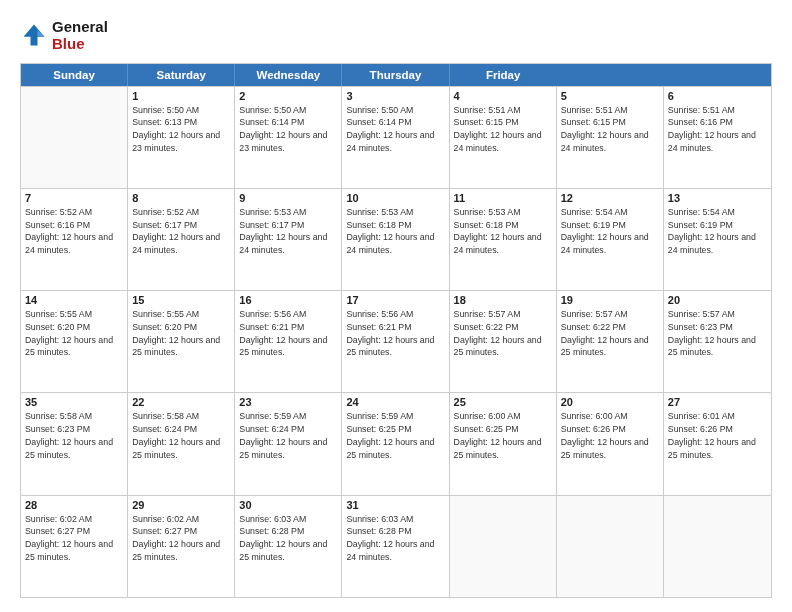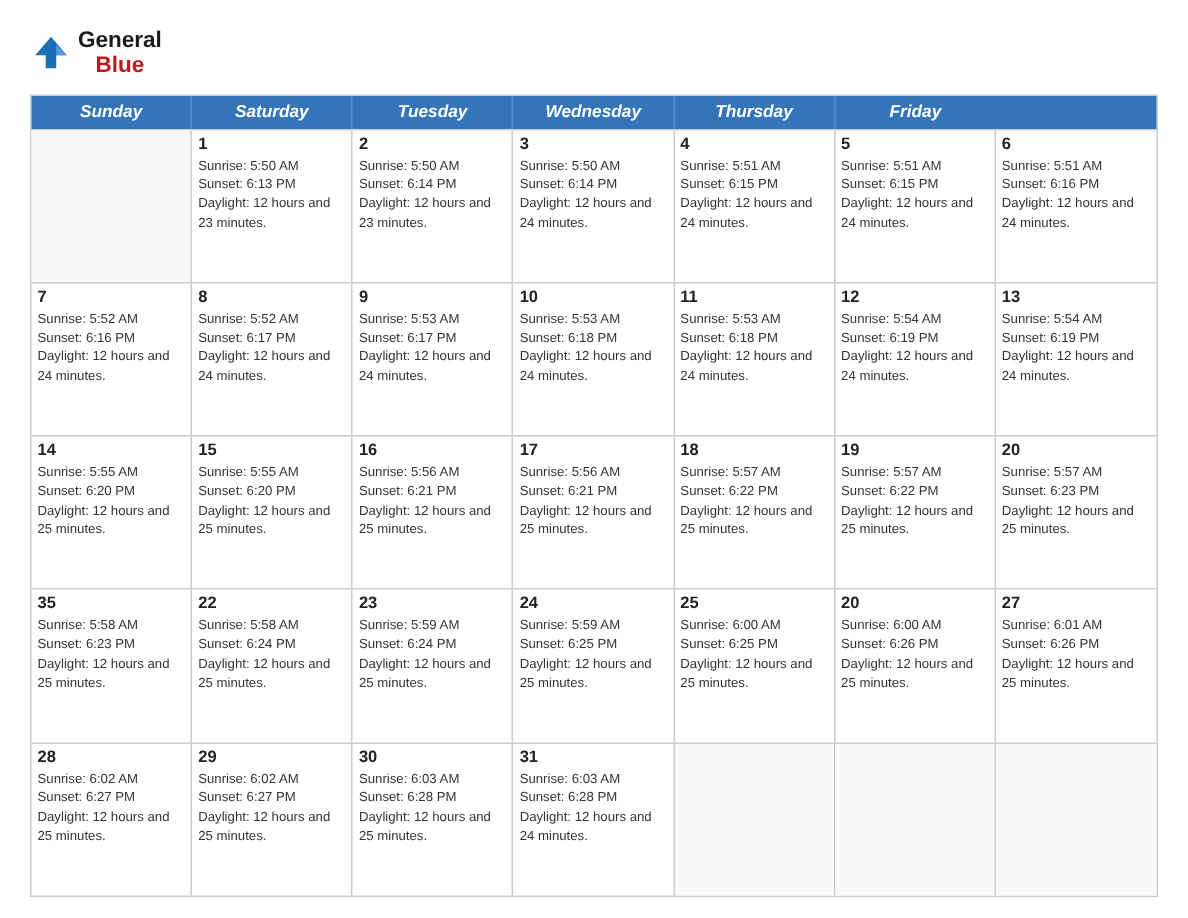--- a/index.html
+++ b/index.html
@@ -15,21 +15,20 @@
       height: 612px;
       padding: 18px 20px 14px 20px;
       display: flex;
       flex-direction: column;
     }
     .header {
       display: flex;
       justify-content: space-between;
       align-items: flex-start;
       margin-bottom: 10px;
-      text-align: center;
     }
     .logo {
       display: flex;
       align-items: center;
       gap: 4px;
     }
     .logo-icon {
       width: 28px;
       height: 28px;
     }
@@ -48,21 +47,20 @@
     .calendar {
       flex: 1;
       display: flex;
       flex-direction: column;
       border: 1px solid #ccc;
     }
     .cal-header-row {
       display: grid;
       grid-template-columns: repeat(7, 1fr);
       background: #3474b8;
-      font-style: italic;
     }
     .cal-header-cell {
       color: #fff;
       font-size: 11.5px;
       font-weight: bold;
       text-align: center;
       padding: 5px 2px;
       border-right: 1px solid #5590cc;
     }
     .cal-header-cell:last-child { border-right: none; }
@@ -118,21 +116,20 @@
     <div class="title-block">
       <div class="main-title"></div>
       <div class="subtitle"></div>
     </div>
   </div>
 
   <div class="calendar">
     <div class="cal-header-row">
     <div class="cal-header-cell">Sunday</div>
         <div class="cal-header-cell">Saturday</div>
-        <div class="cal-header-cell">Tuesday</div>
         <div class="cal-header-cell">Wednesday</div>
         <div class="cal-header-cell">Thursday</div>
         <div class="cal-header-cell">Friday</div>
       </div>
     <div class="cal-body">
     <div class="cal-row">
           <div class="cal-cell empty"></div>
           <div class="cal-cell">
             <div class="day-num">1</div>
             <div class="cell-info" style="white-space: pre-line;">Sunrise: 5:50 AM

